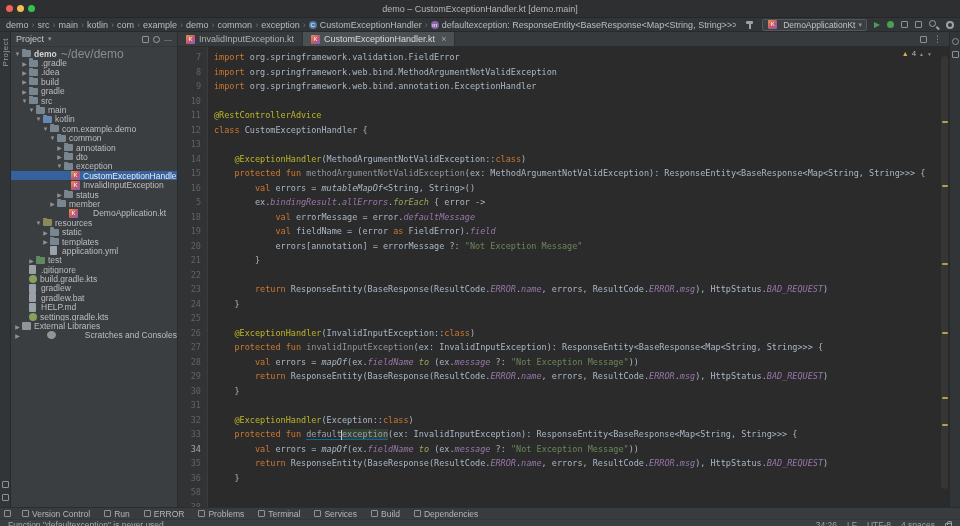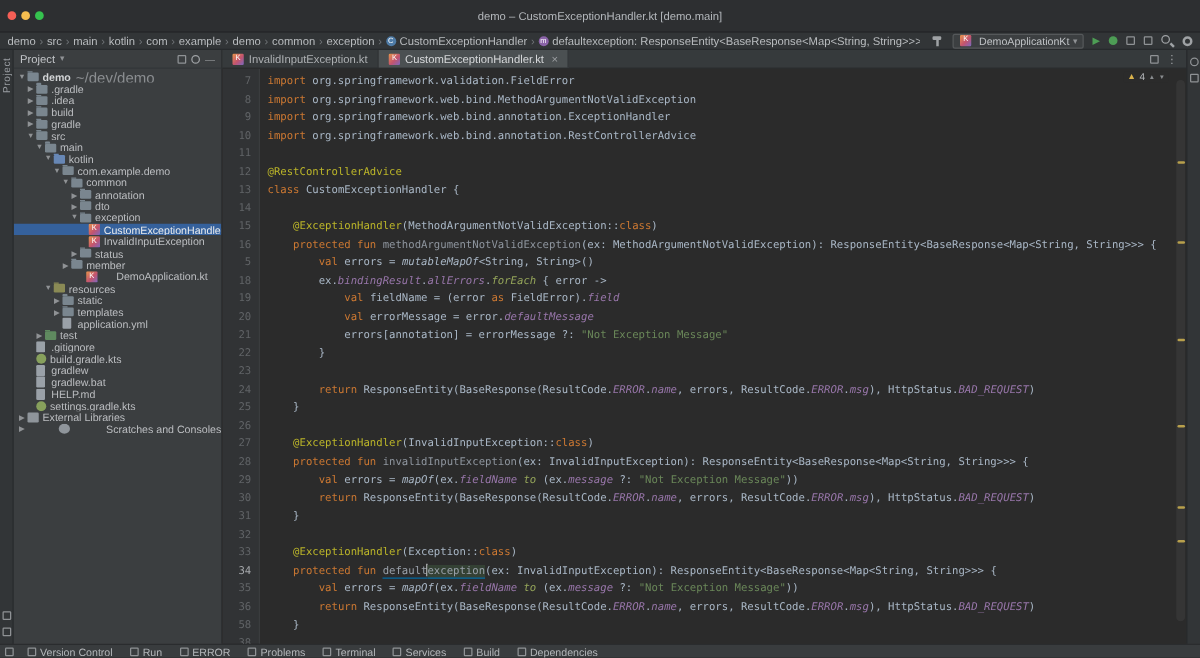--- a/index.html
+++ b/index.html
@@ -1,21 +1,21 @@
 <!DOCTYPE html>
 <html><head>
 <meta charset="utf-8">
 <style>
   *{box-sizing:border-box;margin:0;padding:0}
   html,body{width:960px;height:526px;overflow:hidden}
   body{background:#2b2b2b;font-family:"Liberation Sans",sans-serif;color:#bbbdc0;cursor:default}
   .flexspace{flex:1}
 
   
-  .titlebar{height:26px;background:#2d2f31;border-bottom:1px solid #242628;display:flex;align-items:center;position:relative}
+  .titlebar{height:18px;background:#2d2f31;border-bottom:1px solid #242628;display:flex;align-items:center;position:relative}
   .traffic{display:flex;gap:4px;margin-left:6px;z-index:2}
   .tl{width:7px;height:7px;border-radius:50%;display:inline-block}
   .tl-red{background:#f55f56}.tl-yellow{background:#f5bd4f}.tl-green{background:#35c24e}
   .win-title{position:absolute;left:0;right:0;text-align:center;font-size:9px;color:#b4b8bc}
 
   
   .navbar{height:14px;background:#323537;border-bottom:1px solid #272a2c;display:flex;align-items:center;padding:0 6px;font-size:9px}
   .breadcrumbs{display:flex;align-items:center;flex:1;min-width:0;white-space:nowrap;overflow:hidden}
   .crumb{color:#b9bcbf;display:inline-flex;align-items:center}
   .csep{color:#6f7377;margin:0 3px}
@@ -414,31 +414,30 @@
           <div class="ln cur">34</div>
           <div class="ln">35</div>
           <div class="ln">36</div>
           <div class="ln">58</div>
           <div class="ln">38</div>
         </div>
       <div class="code">
           <div class="cl"><span class="tk-k">import </span><span class="tk-p">org.springframework.validation.FieldError</span></div>
           <div class="cl"><span class="tk-k">import </span><span class="tk-p">org.springframework.web.bind.MethodArgumentNotValidException</span></div>
           <div class="cl"><span class="tk-k">import </span><span class="tk-p">org.springframework.web.bind.annotation.ExceptionHandler</span></div>
-          <div class="cl"><span class="tk-k">import </span><span class="tk-p">org.springframework.web.bind.annotation.RestControllerAdvice</span></div>
           <div class="cl"></div>
           <div class="cl"><span class="tk-a">@RestControllerAdvice</span></div>
           <div class="cl"><span class="tk-k">class </span><span class="tk-p">CustomExceptionHandler {</span></div>
           <div class="cl"></div>
           <div class="cl"><span class="tk-p">    </span><span class="tk-a">@ExceptionHandler</span><span class="tk-p">(MethodArgumentNotValidException::</span><span class="tk-k">class</span><span class="tk-p">)</span></div>
           <div class="cl"><span class="tk-p">    </span><span class="tk-k">protected fun </span><span class="tk-f">methodArgumentNotValidException</span><span class="tk-p">(ex: MethodArgumentNotValidException): ResponseEntity&lt;BaseResponse&lt;Map&lt;String, String&gt;&gt;&gt; {</span></div>
           <div class="cl"><span class="tk-p">        </span><span class="tk-k">val </span><span class="tk-p">errors = </span><span class="tk-it">mutableMapOf</span><span class="tk-p">&lt;String, String&gt;()</span></div>
           <div class="cl"><span class="tk-p">        ex.</span><span class="tk-pr">bindingResult</span><span class="tk-p">.</span><span class="tk-pr">allErrors</span><span class="tk-p">.</span><span class="tk-ext">forEach</span><span class="tk-p"> { error -&gt;</span></div>
+          <div class="cl"><span class="tk-p">            </span><span class="tk-k">val </span><span class="tk-p">errorMessage = error.</span><span class="tk-pr">defaultMessage</span></div>
           <div class="cl"><span class="tk-p">            </span><span class="tk-k">val </span><span class="tk-p">fieldName = (error </span><span class="tk-k">as</span><span class="tk-p"> FieldError).</span><span class="tk-pr">field</span></div>
-          <div class="cl"><span class="tk-p">            </span><span class="tk-k">val </span><span class="tk-p">errorMessage = error.</span><span class="tk-pr">defaultMessage</span></div>
           <div class="cl"><span class="tk-p">            errors[annotation] = errorMessage ?: </span><span class="tk-s">"Not Exception Message"</span></div>
           <div class="cl"><span class="tk-p">        }</span></div>
           <div class="cl"></div>
           <div class="cl"><span class="tk-p">        </span><span class="tk-k">return </span><span class="tk-p">ResponseEntity(BaseResponse(ResultCode.</span><span class="tk-pr">ERROR</span><span class="tk-p">.</span><span class="tk-pr">name</span><span class="tk-p">, errors, ResultCode.</span><span class="tk-pr">ERROR</span><span class="tk-p">.</span><span class="tk-pr">msg</span><span class="tk-p">), HttpStatus.</span><span class="tk-pr">BAD_REQUEST</span><span class="tk-p">)</span></div>
           <div class="cl"><span class="tk-p">    }</span></div>
           <div class="cl"></div>
           <div class="cl"><span class="tk-p">    </span><span class="tk-a">@ExceptionHandler</span><span class="tk-p">(InvalidInputException::</span><span class="tk-k">class</span><span class="tk-p">)</span></div>
           <div class="cl"><span class="tk-p">    </span><span class="tk-k">protected fun </span><span class="tk-f">invalidInputException</span><span class="tk-p">(ex: InvalidInputException): ResponseEntity&lt;BaseResponse&lt;Map&lt;String, String&gt;&gt;&gt; {</span></div>
           <div class="cl"><span class="tk-p">        </span><span class="tk-k">val </span><span class="tk-p">errors = </span><span class="tk-it">mapOf</span><span class="tk-p">(ex.</span><span class="tk-pr">fieldName</span><span class="tk-p"> </span><span class="tk-ext">to</span><span class="tk-p"> (ex.</span><span class="tk-pr">message</span><span class="tk-p"> ?: </span><span class="tk-s">"Not Exception Message"</span><span class="tk-p">))</span></div>
           <div class="cl"><span class="tk-p">        </span><span class="tk-k">return </span><span class="tk-p">ResponseEntity(BaseResponse(ResultCode.</span><span class="tk-pr">ERROR</span><span class="tk-p">.</span><span class="tk-pr">name</span><span class="tk-p">, errors, ResultCode.</span><span class="tk-pr">ERROR</span><span class="tk-p">.</span><span class="tk-pr">msg</span><span class="tk-p">), HttpStatus.</span><span class="tk-pr">BAD_REQUEST</span><span class="tk-p">)</span></div>

